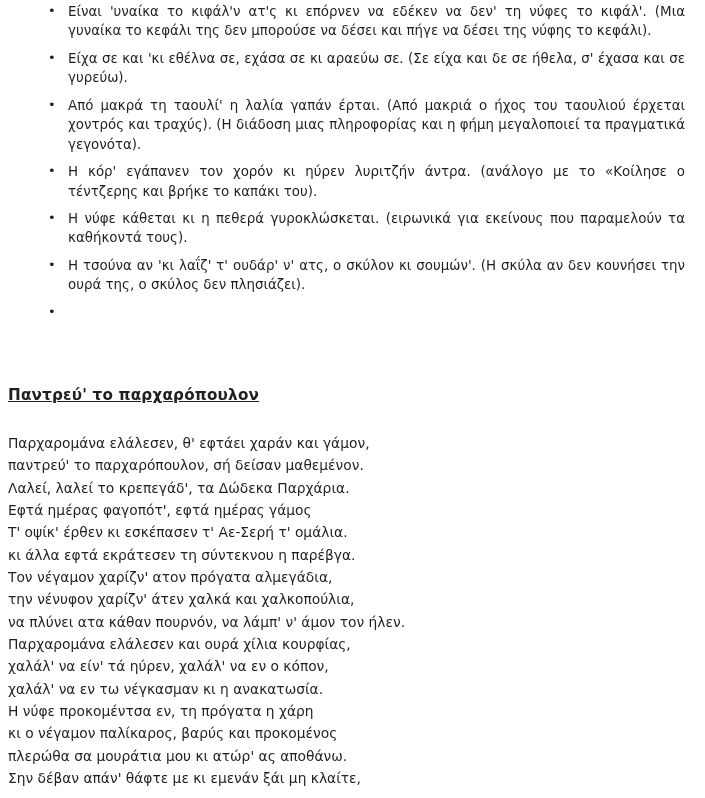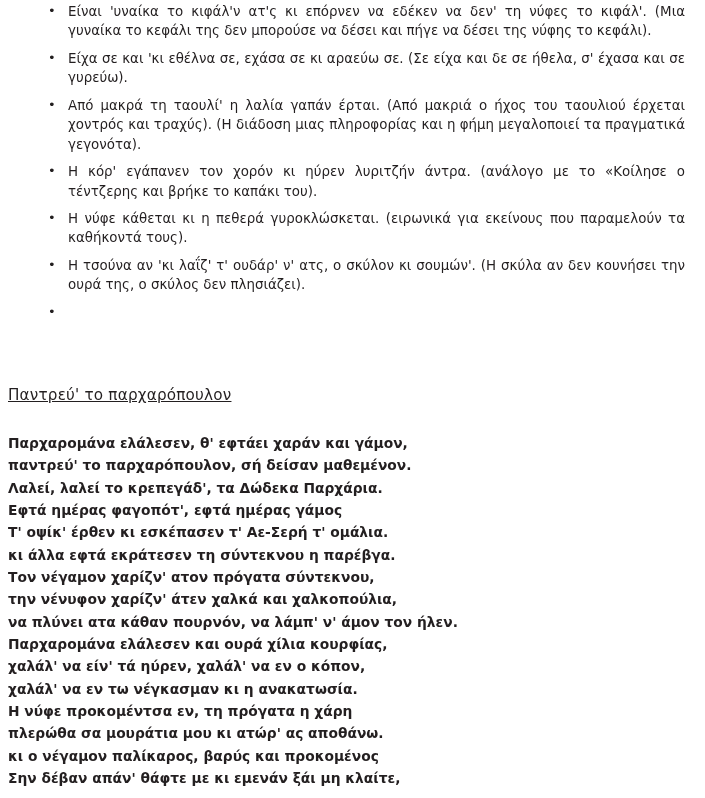--- a/index.html
+++ b/index.html
@@ -47,38 +47,37 @@
     top: 0px;
     font-size: 13px;
     line-height: 1.45;
   }
   
   .song-title {
     position: absolute;
     left: 8px;
     top: 386px;
     font-size: 15.2px;
-    font-weight: normal;
+    font-weight: bold;
     text-decoration: underline;
     letter-spacing: 0.2px;
     color: #231f20;
   }
   
   .song-body {
     position: absolute;
     left: 8px;
     top: 432px;
     width: 660px;
   }
   .song-line {
     font-size: 13.8px;
     line-height: 1.62;
     white-space: pre-wrap;
     color: #231f20;
-    font-weight: bold;
   }
 </style>
 </head>
 <body>
 
 <div class="page">
 
   <ul class="proverb-list">
     <li class="proverb-item">
       <span class="bullet">•</span>
@@ -111,26 +110,26 @@
 
   <div class="song-title">Παντρεύ' το παρχαρόπουλον</div>
 
   <div class="song-body">
     <div class="song-line">Παρχαρομάνα ελάλεσεν, θ' εφτάει χαράν και γάμον,</div>
     <div class="song-line">παντρεύ' το παρχαρόπουλον, σή δείσαν μαθεμένον.</div>
     <div class="song-line">Λαλεί, λαλεί το κρεπεγάδ', τα Δώδεκα Παρχάρια.</div>
     <div class="song-line">Εφτά ημέρας φαγοπότ', εφτά ημέρας γάμος</div>
     <div class="song-line">Τ' οψίκ' έρθεν κι εσκέπασεν τ' Αε-Σερή τ' ομάλια.</div>
     <div class="song-line">κι άλλα εφτά εκράτεσεν τη σύντεκνου η παρέβγα.</div>
-    <div class="song-line">Τον νέγαμον χαρίζν' ατον πρόγατα σύντεκνου,</div>
+    <div class="song-line">Τον νέγαμον χαρίζν' ατον πρόγατα αλμεγάδια,</div>
     <div class="song-line">την νένυφον χαρίζν' άτεν χαλκά και χαλκοπούλια,</div>
     <div class="song-line">να πλύνει ατα κάθαν πουρνόν, να λάμπ' ν' άμον τον ήλεν.</div>
     <div class="song-line">Παρχαρομάνα ελάλεσεν και ουρά χίλια κουρφίας,</div>
     <div class="song-line">χαλάλ' να είν' τά ηύρεν, χαλάλ' να εν ο κόπον,</div>
     <div class="song-line">χαλάλ' να εν τω νέγκασμαν κι η ανακατωσία.</div>
     <div class="song-line">Η νύφε προκομέντσα εν, τη πρόγατα η χάρη</div>
+    <div class="song-line">κι ο νέγαμον παλίκαρος, βαρύς και προκομένος</div>
     <div class="song-line">πλερώθα σα μουράτια μου κι ατώρ' ας αποθάνω.</div>
-    <div class="song-line">κι ο νέγαμον παλίκαρος, βαρύς και προκομένος</div>
     <div class="song-line">Σην δέβαν απάν' θάφτε με κι εμενάν ξάι μη κλαίτε,</div>
 
   </div>
 
 </div>
 
 </body></html>

